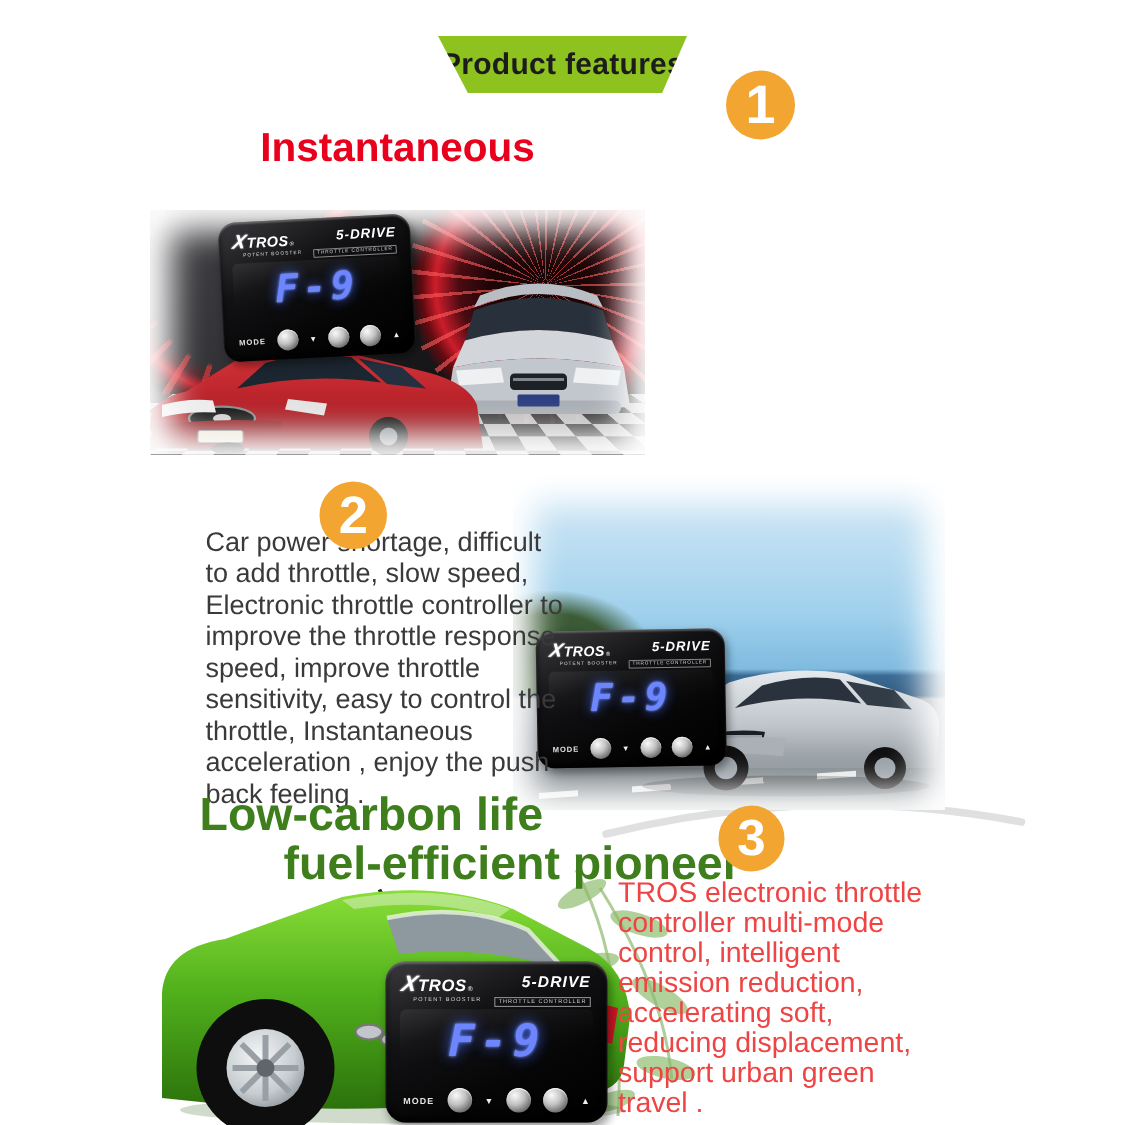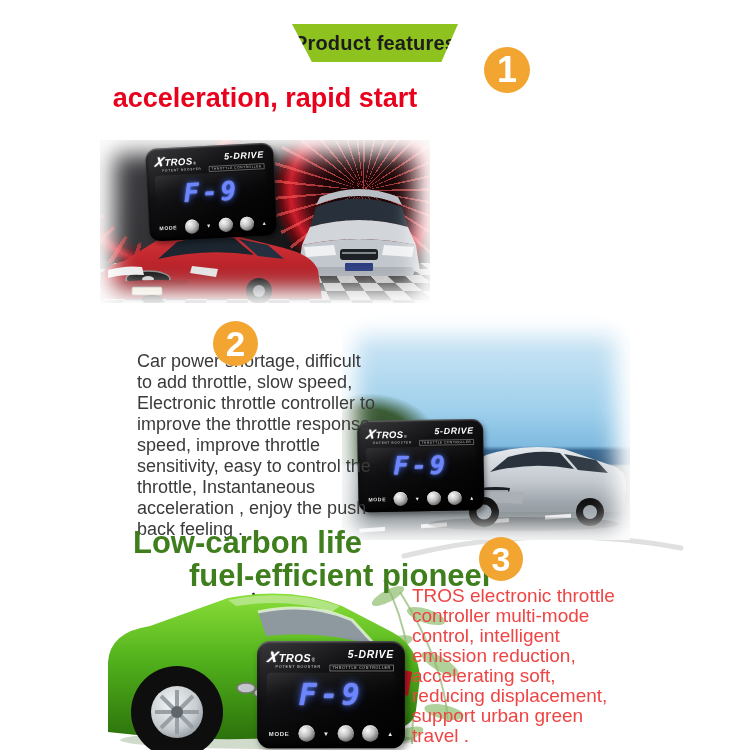--- a/index.html
+++ b/index.html
@@ -113,21 +113,21 @@
 
   <div class="banner">
     <span>Product features</span>
   </div>
 
   <div class="numcircle nc1">1</div>
   <div class="numcircle nc2">2</div>
   <div class="numcircle nc3">3</div>
 
   <div class="headline-red h1">
-    <div>acceleration, rapid start</div>
+    <div>Instantaneous</div>
   </div>
 
   <div class="scene1">
     <div class="gauge gauge-left"></div>
     <div class="gauge gauge-right"></div>
     <div class="checker"></div>
 
     <svg class="redcar" viewBox="0 0 232 82">
       <defs>
         <linearGradient id="rc" x1="0" y1="0" x2="0" y2="1">

